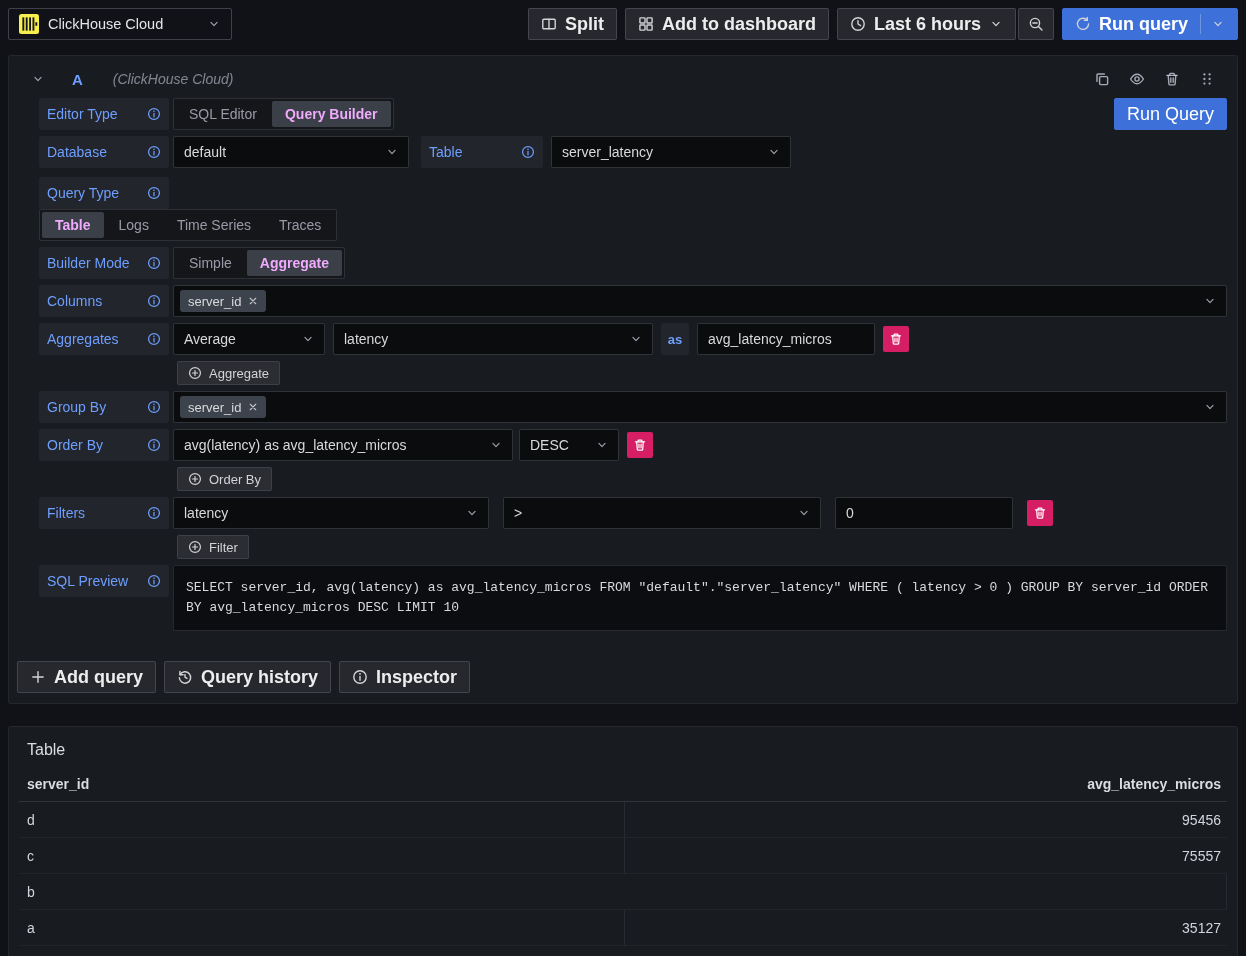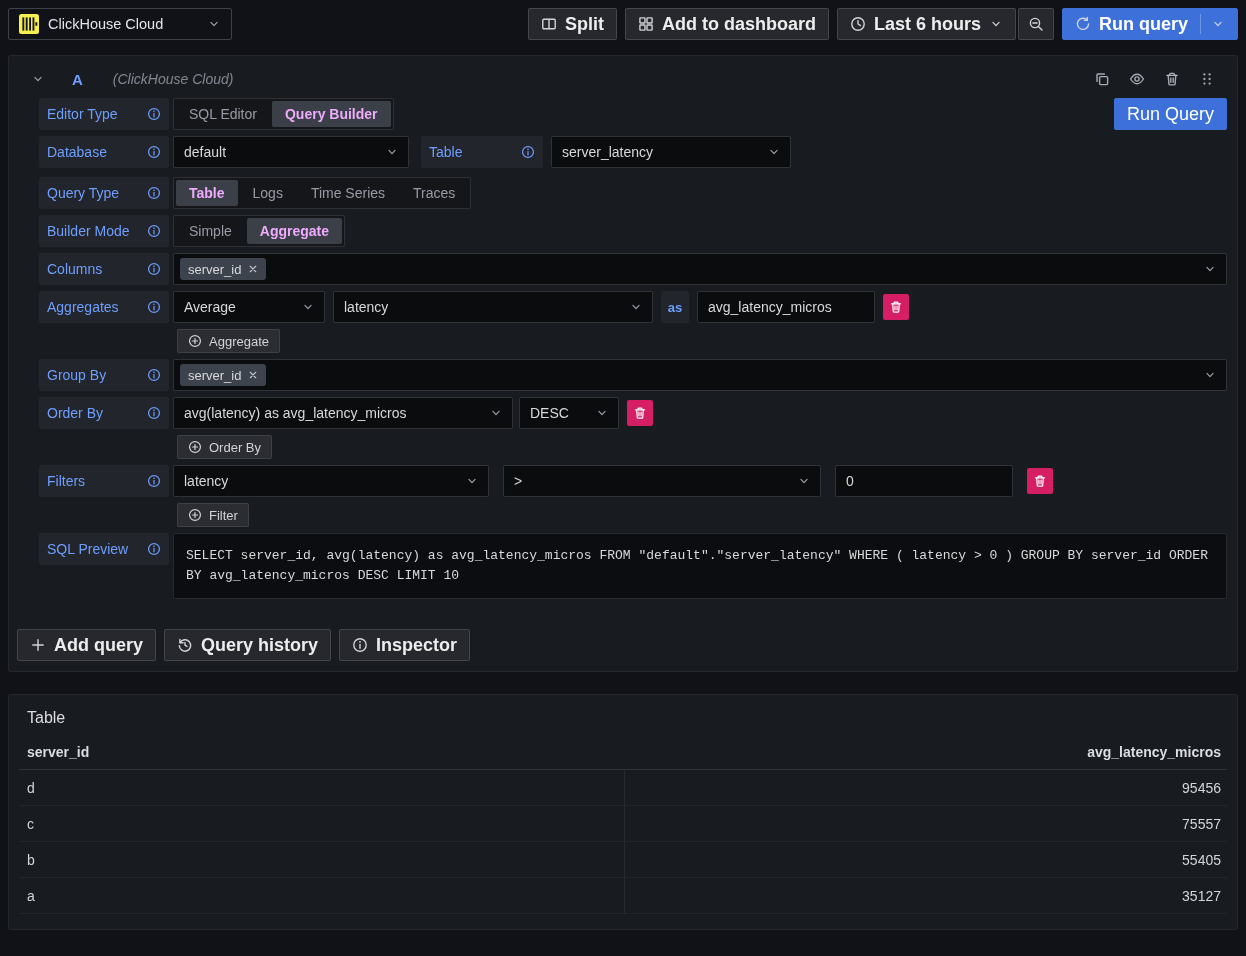--- a/index.html
+++ b/index.html
@@ -45,21 +45,21 @@
   .qheader { display:flex; align-items:center; height:34px; padding:0 6px 0 14px; }
   .qheader .collapse { color:rgba(204,204,220,0.75); cursor:pointer; }
   .qheader .refid { margin-left:27px; color:#6E9FFF; font-weight:700; font-size:15px; }
   .qheader .ds-hint { margin-left:30px; font-style:italic; color:rgba(204,204,220,0.6); font-size:14px; }
   .qheader .spacer { flex:1; }
   .qheader .hicons { display:flex; align-items:center; gap:19px; color:rgba(204,204,220,0.8); padding-right:6px; }
   .qheader .hicons .icon { cursor:pointer; }
 
   .qbody { padding:2px 0 0 22px; }
   .qrow { display:flex; align-items:flex-start; margin-bottom:6px; }
-  .qrow.mt8 { margin-top:9px; }
+  .qrow.mt8 { margin-top:9px;flex-direction:column; }
   .rlabel {
     width:130px; min-width:130px; height:32px; margin-right:4px;
     background:#22252B; border-radius:2px; padding:0 8px;
     display:flex; align-items:center; justify-content:space-between;
     color:#6E9FFF; font-weight:500;
   }
   .rlabel .icon { color:#6E9FFF; }
 
   .select, .tinput {
     height:32px; background:#0B0C0E; border:1px solid rgba(204,204,220,0.2);
@@ -650,20 +650,19 @@
       <div class="trow">
         <div class="tcell left">d</div>
         <div class="tcell right">95456</div>
       </div>
       <div class="trow">
         <div class="tcell left">c</div>
         <div class="tcell right">75557</div>
       </div>
       <div class="trow">
         <div class="tcell left">b</div>
-        <div class="tcell right">55405</div>
       </div>
       <div class="trow">
         <div class="tcell left">a</div>
         <div class="tcell right">35127</div>
       </div>
     </div>
 </div>
 
 </body></html>

